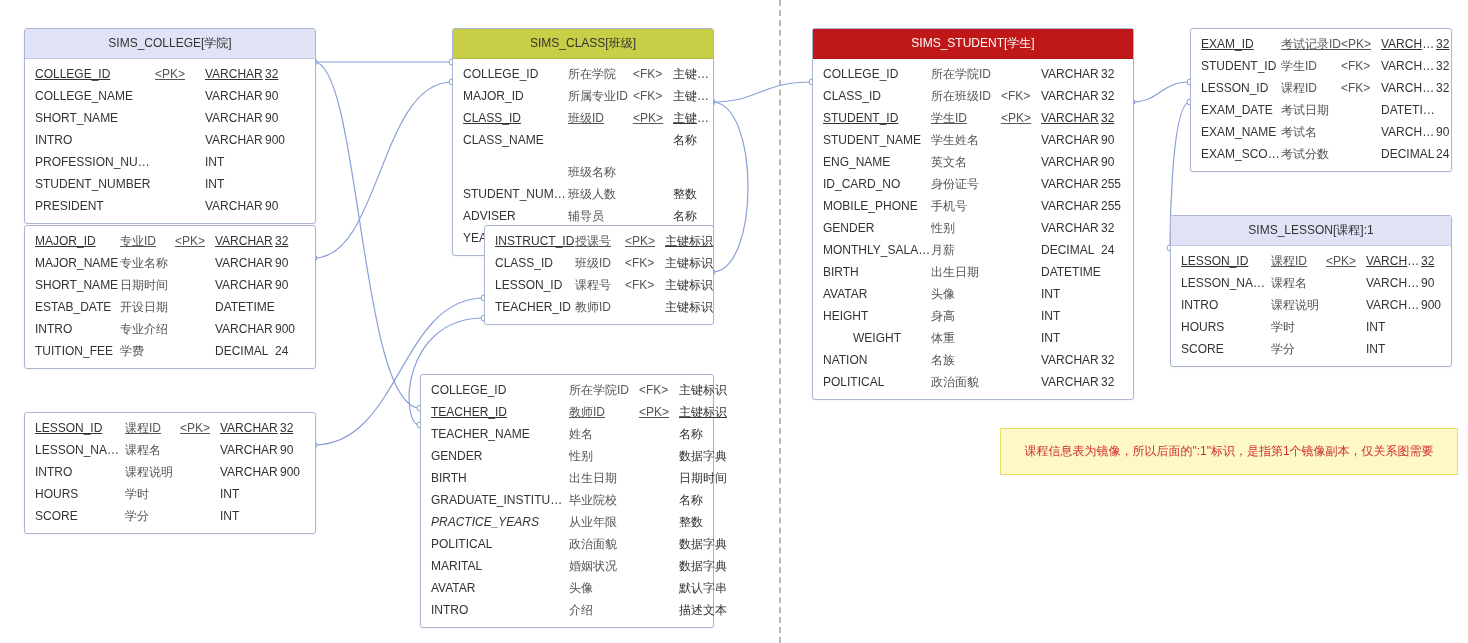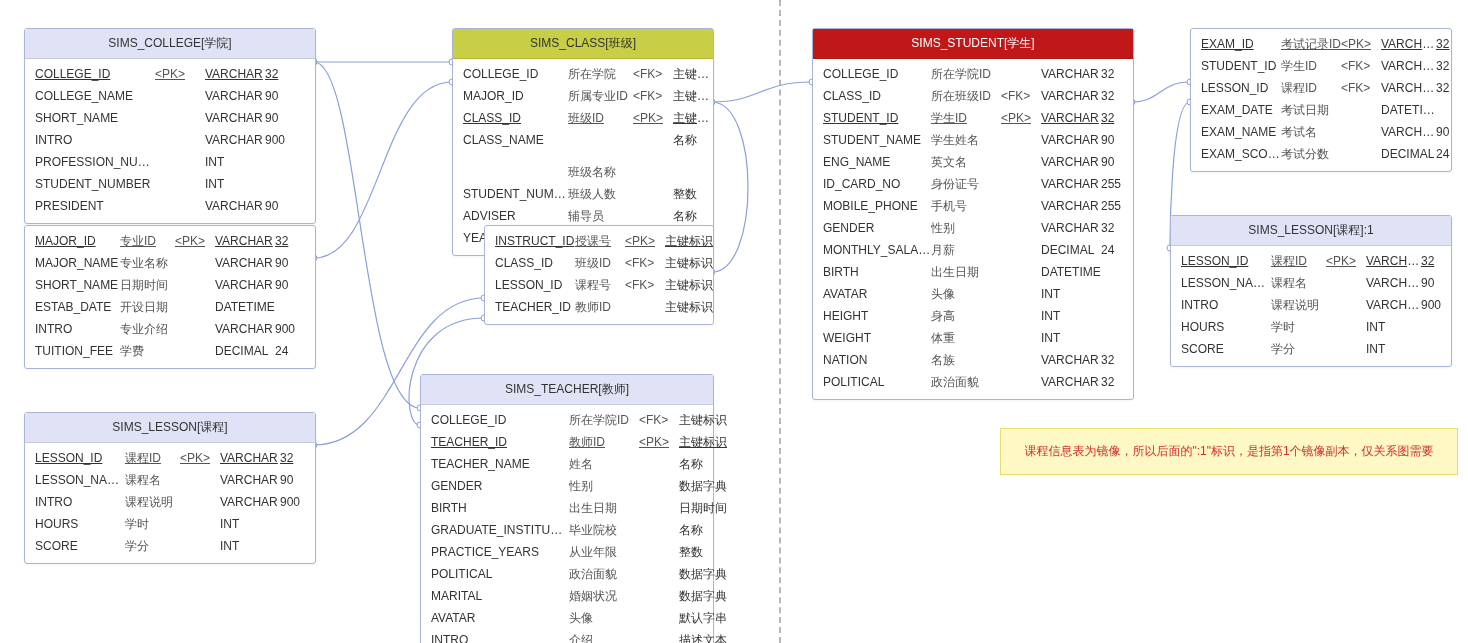--- a/index.html
+++ b/index.html
@@ -147,21 +147,20 @@
           <div class="row">
             <span class="c-name" style="width: 85px;">TUITION_FEE</span>
             <span class="c-desc" style="width: 55px;">学费</span>
             <span class="c-key" style="width: 40px;"></span>
             <span class="c-type" style="width: 60px;">DECIMAL</span>
             <span class="c-len" style="width: 30px;">24</span>
           </div>
         </div>
       </div>
       <div class="tbl" style="left: 24px; top: 412px; width: 290px;">
-        <div class="hdr hdr-blue">SIMS_LESSON[课程]</div>
         <div class="rows">
           <div class="row">
             <span class="c-name pk" style="width: 90px;">LESSON_ID</span>
             <span class="c-desc pk" style="width: 55px;">课程ID</span>
             <span class="c-key pk" style="width: 40px;">&lt;PK&gt;</span>
             <span class="c-type pk" style="width: 60px;">VARCHAR</span>
             <span class="c-len pk" style="width: 30px;">32</span>
           </div>
           <div class="row">
             <span class="c-name" style="width: 90px;">LESSON_NAME</span>
@@ -262,21 +261,20 @@
           </div>
           <div class="row">
             <span class="c-name" style="width: 80px;">TEACHER_ID</span>
             <span class="c-desc" style="width: 50px;">教师ID</span>
             <span class="c-key" style="width: 40px;"></span>
             <span class="c-type" style="width: 50px;">主键标识</span>
           </div>
         </div>
       </div>
       <div class="tbl" style="left: 420px; top: 374px; width: 292px;">
-        <div class="hdr hdr-blue">SIMS_TEACHER[教师]</div>
         <div class="rows">
           <div class="row">
             <span class="c-name" style="width: 138px;">COLLEGE_ID</span>
             <span class="c-desc" style="width: 70px;">所在学院ID</span>
             <span class="c-key" style="width: 40px;">&lt;FK&gt;</span>
             <span class="c-type" style="width: 50px;">主键标识</span>
           </div>
           <div class="row">
             <span class="c-name pk" style="width: 138px;">TEACHER_ID</span>
             <span class="c-desc pk" style="width: 70px;">教师ID</span>
@@ -301,21 +299,21 @@
             <span class="c-key" style="width: 40px;"></span>
             <span class="c-type" style="width: 50px;">日期时间</span>
           </div>
           <div class="row">
             <span class="c-name" style="width: 138px;">GRADUATE_INSTITUTION</span>
             <span class="c-desc" style="width: 70px;">毕业院校</span>
             <span class="c-key" style="width: 40px;"></span>
             <span class="c-type" style="width: 50px;">名称</span>
           </div>
           <div class="row">
-            <span class="c-name" style="width: 138px;">PRACTICE_YEARS</span>
+            <span class="c-name" style="width: 138px; font-style: italic;">PRACTICE_YEARS</span>
             <span class="c-desc" style="width: 70px;">从业年限</span>
             <span class="c-key" style="width: 40px;"></span>
             <span class="c-type" style="width: 50px;">整数</span>
           </div>
           <div class="row">
             <span class="c-name" style="width: 138px;">POLITICAL</span>
             <span class="c-desc" style="width: 70px;">政治面貌</span>
             <span class="c-key" style="width: 40px;"></span>
             <span class="c-type" style="width: 50px;">数据字典</span>
           </div>
@@ -420,21 +418,21 @@
             <span class="c-len" style="width: 30px;"></span>
           </div>
           <div class="row">
             <span class="c-name" style="width: 108px;">HEIGHT</span>
             <span class="c-desc" style="width: 70px;">身高</span>
             <span class="c-key" style="width: 40px;"></span>
             <span class="c-type" style="width: 60px;">INT</span>
             <span class="c-len" style="width: 30px;"></span>
           </div>
           <div class="row">
-            <span class="c-name" style="width: 108px;">WEIGHT</span>
+            <span class="c-name" style="width: 108px; text-align: center;">WEIGHT</span>
             <span class="c-desc" style="width: 70px;">体重</span>
             <span class="c-key" style="width: 40px;"></span>
             <span class="c-type" style="width: 60px;">INT</span>
             <span class="c-len" style="width: 30px;"></span>
           </div>
           <div class="row">
             <span class="c-name" style="width: 108px;">NATION</span>
             <span class="c-desc" style="width: 70px;">名族</span>
             <span class="c-key" style="width: 40px;"></span>
             <span class="c-type" style="width: 60px;">VARCHAR</span>

